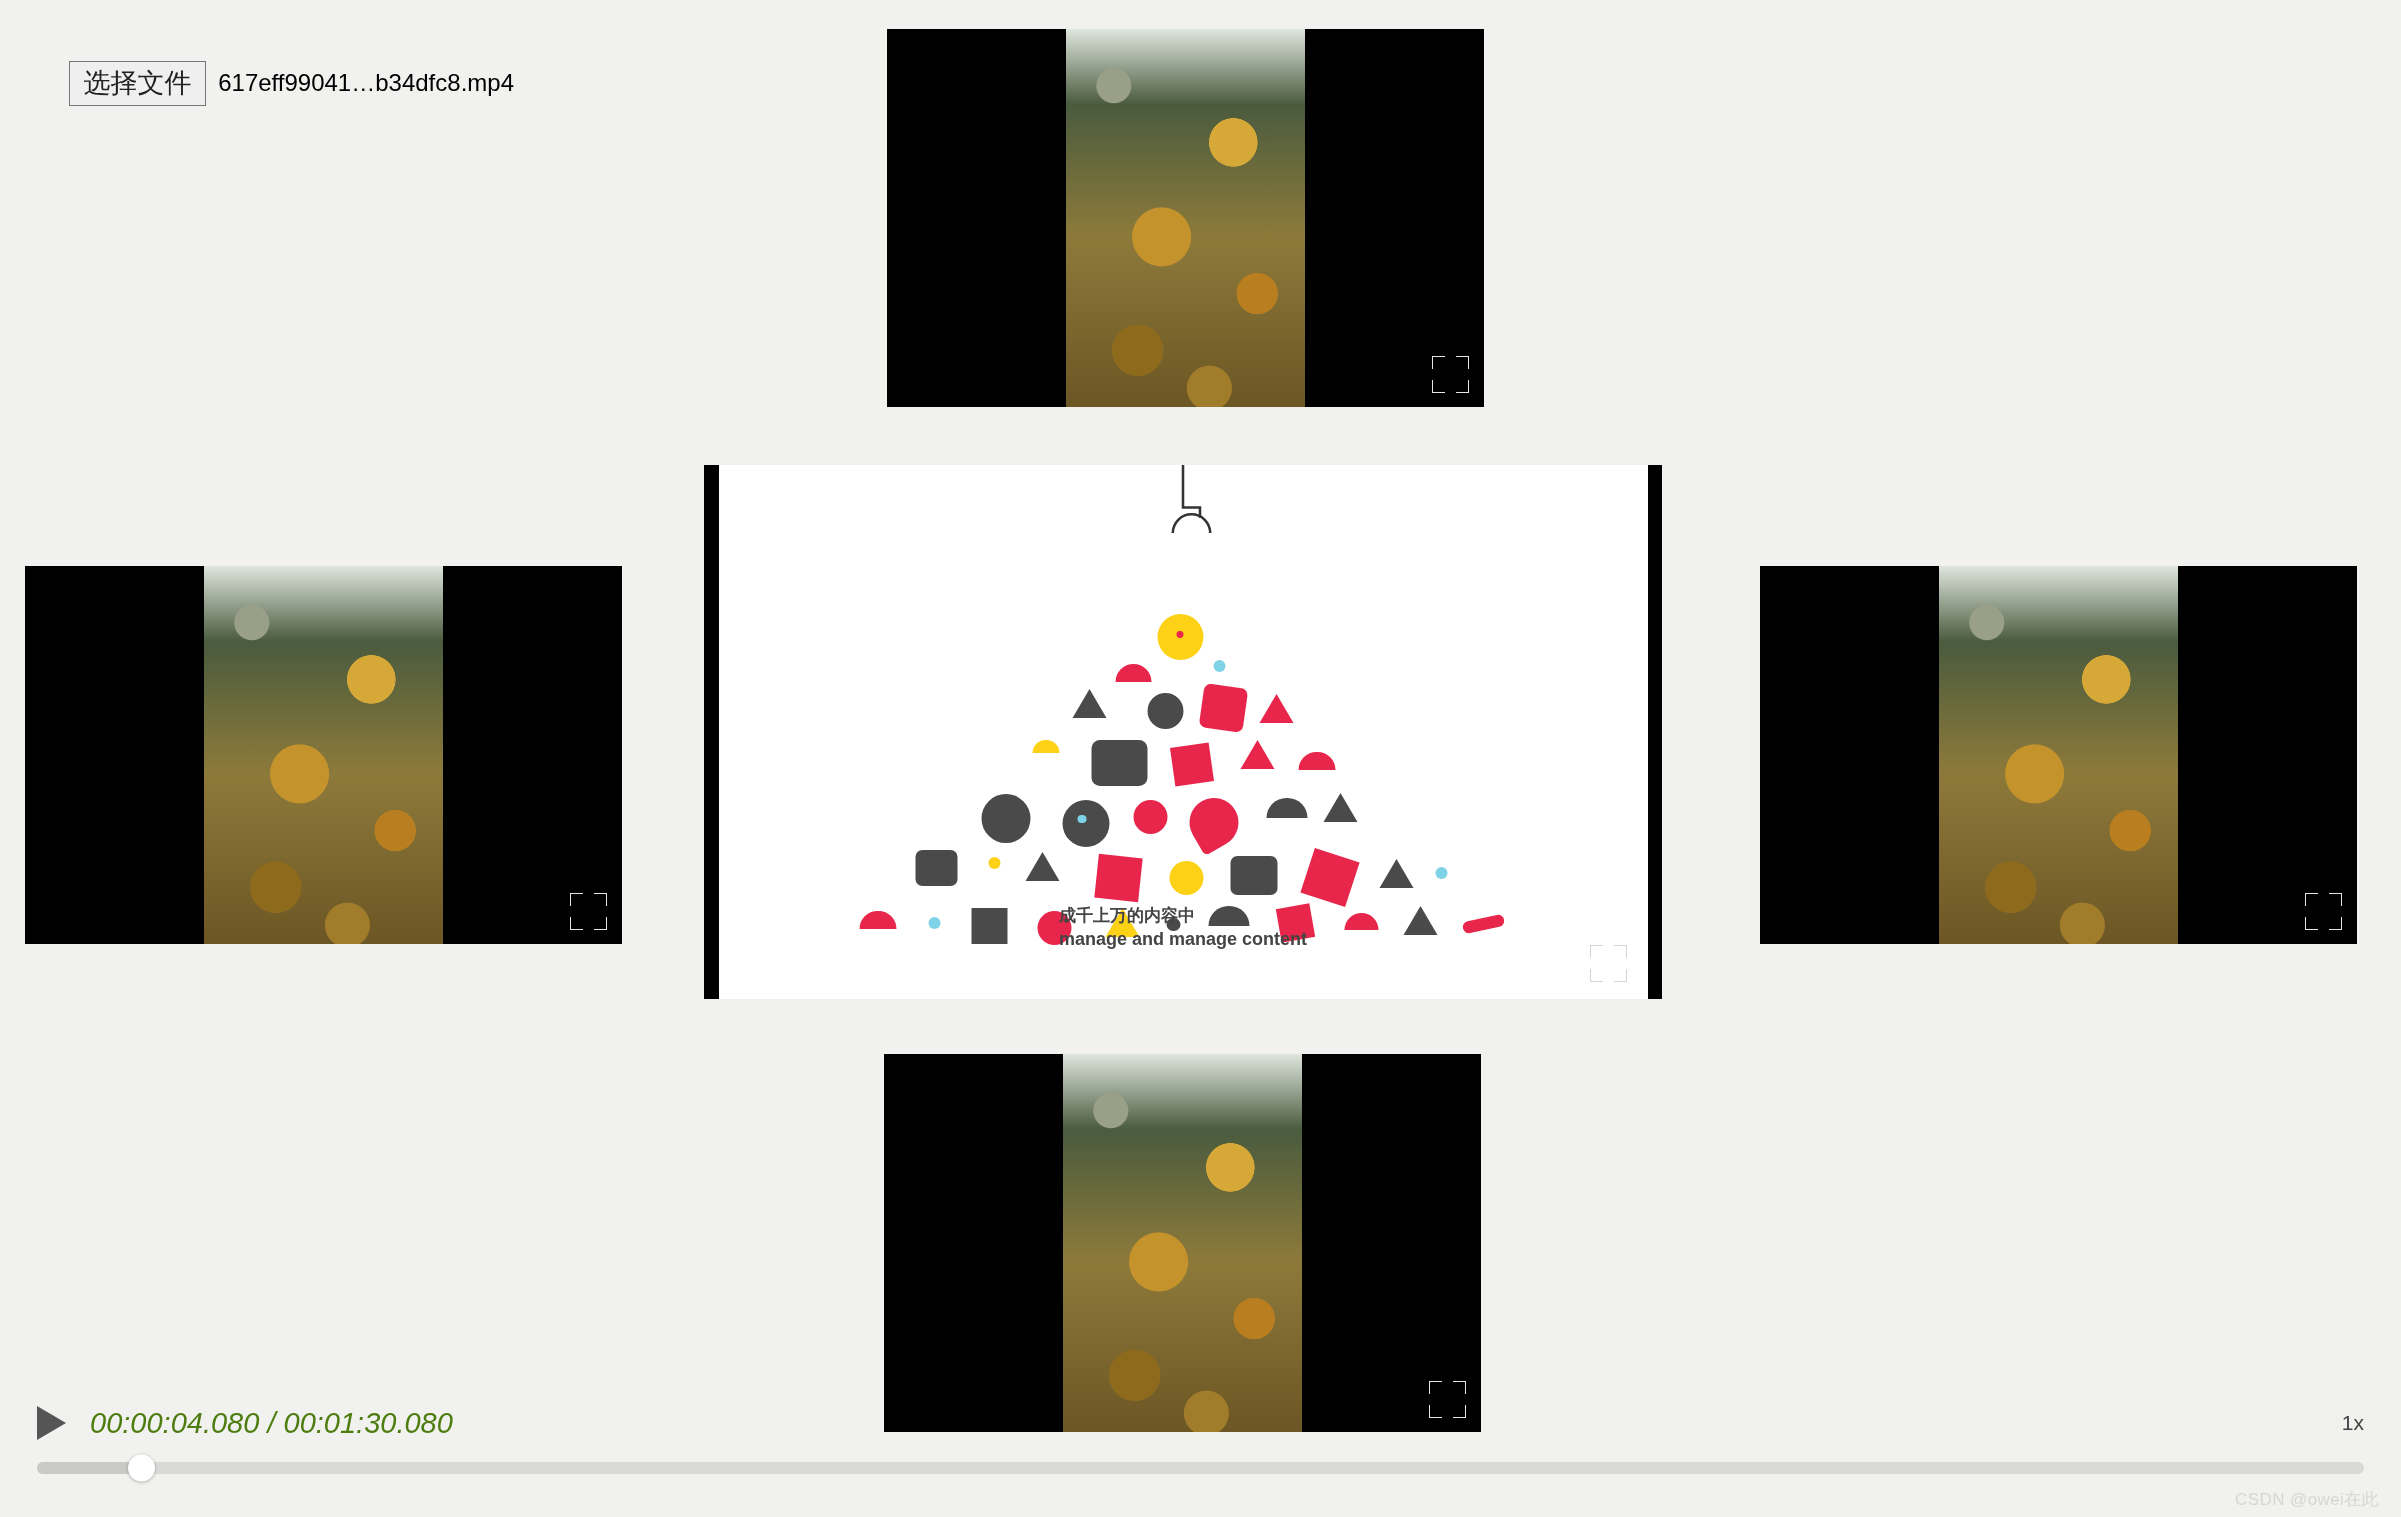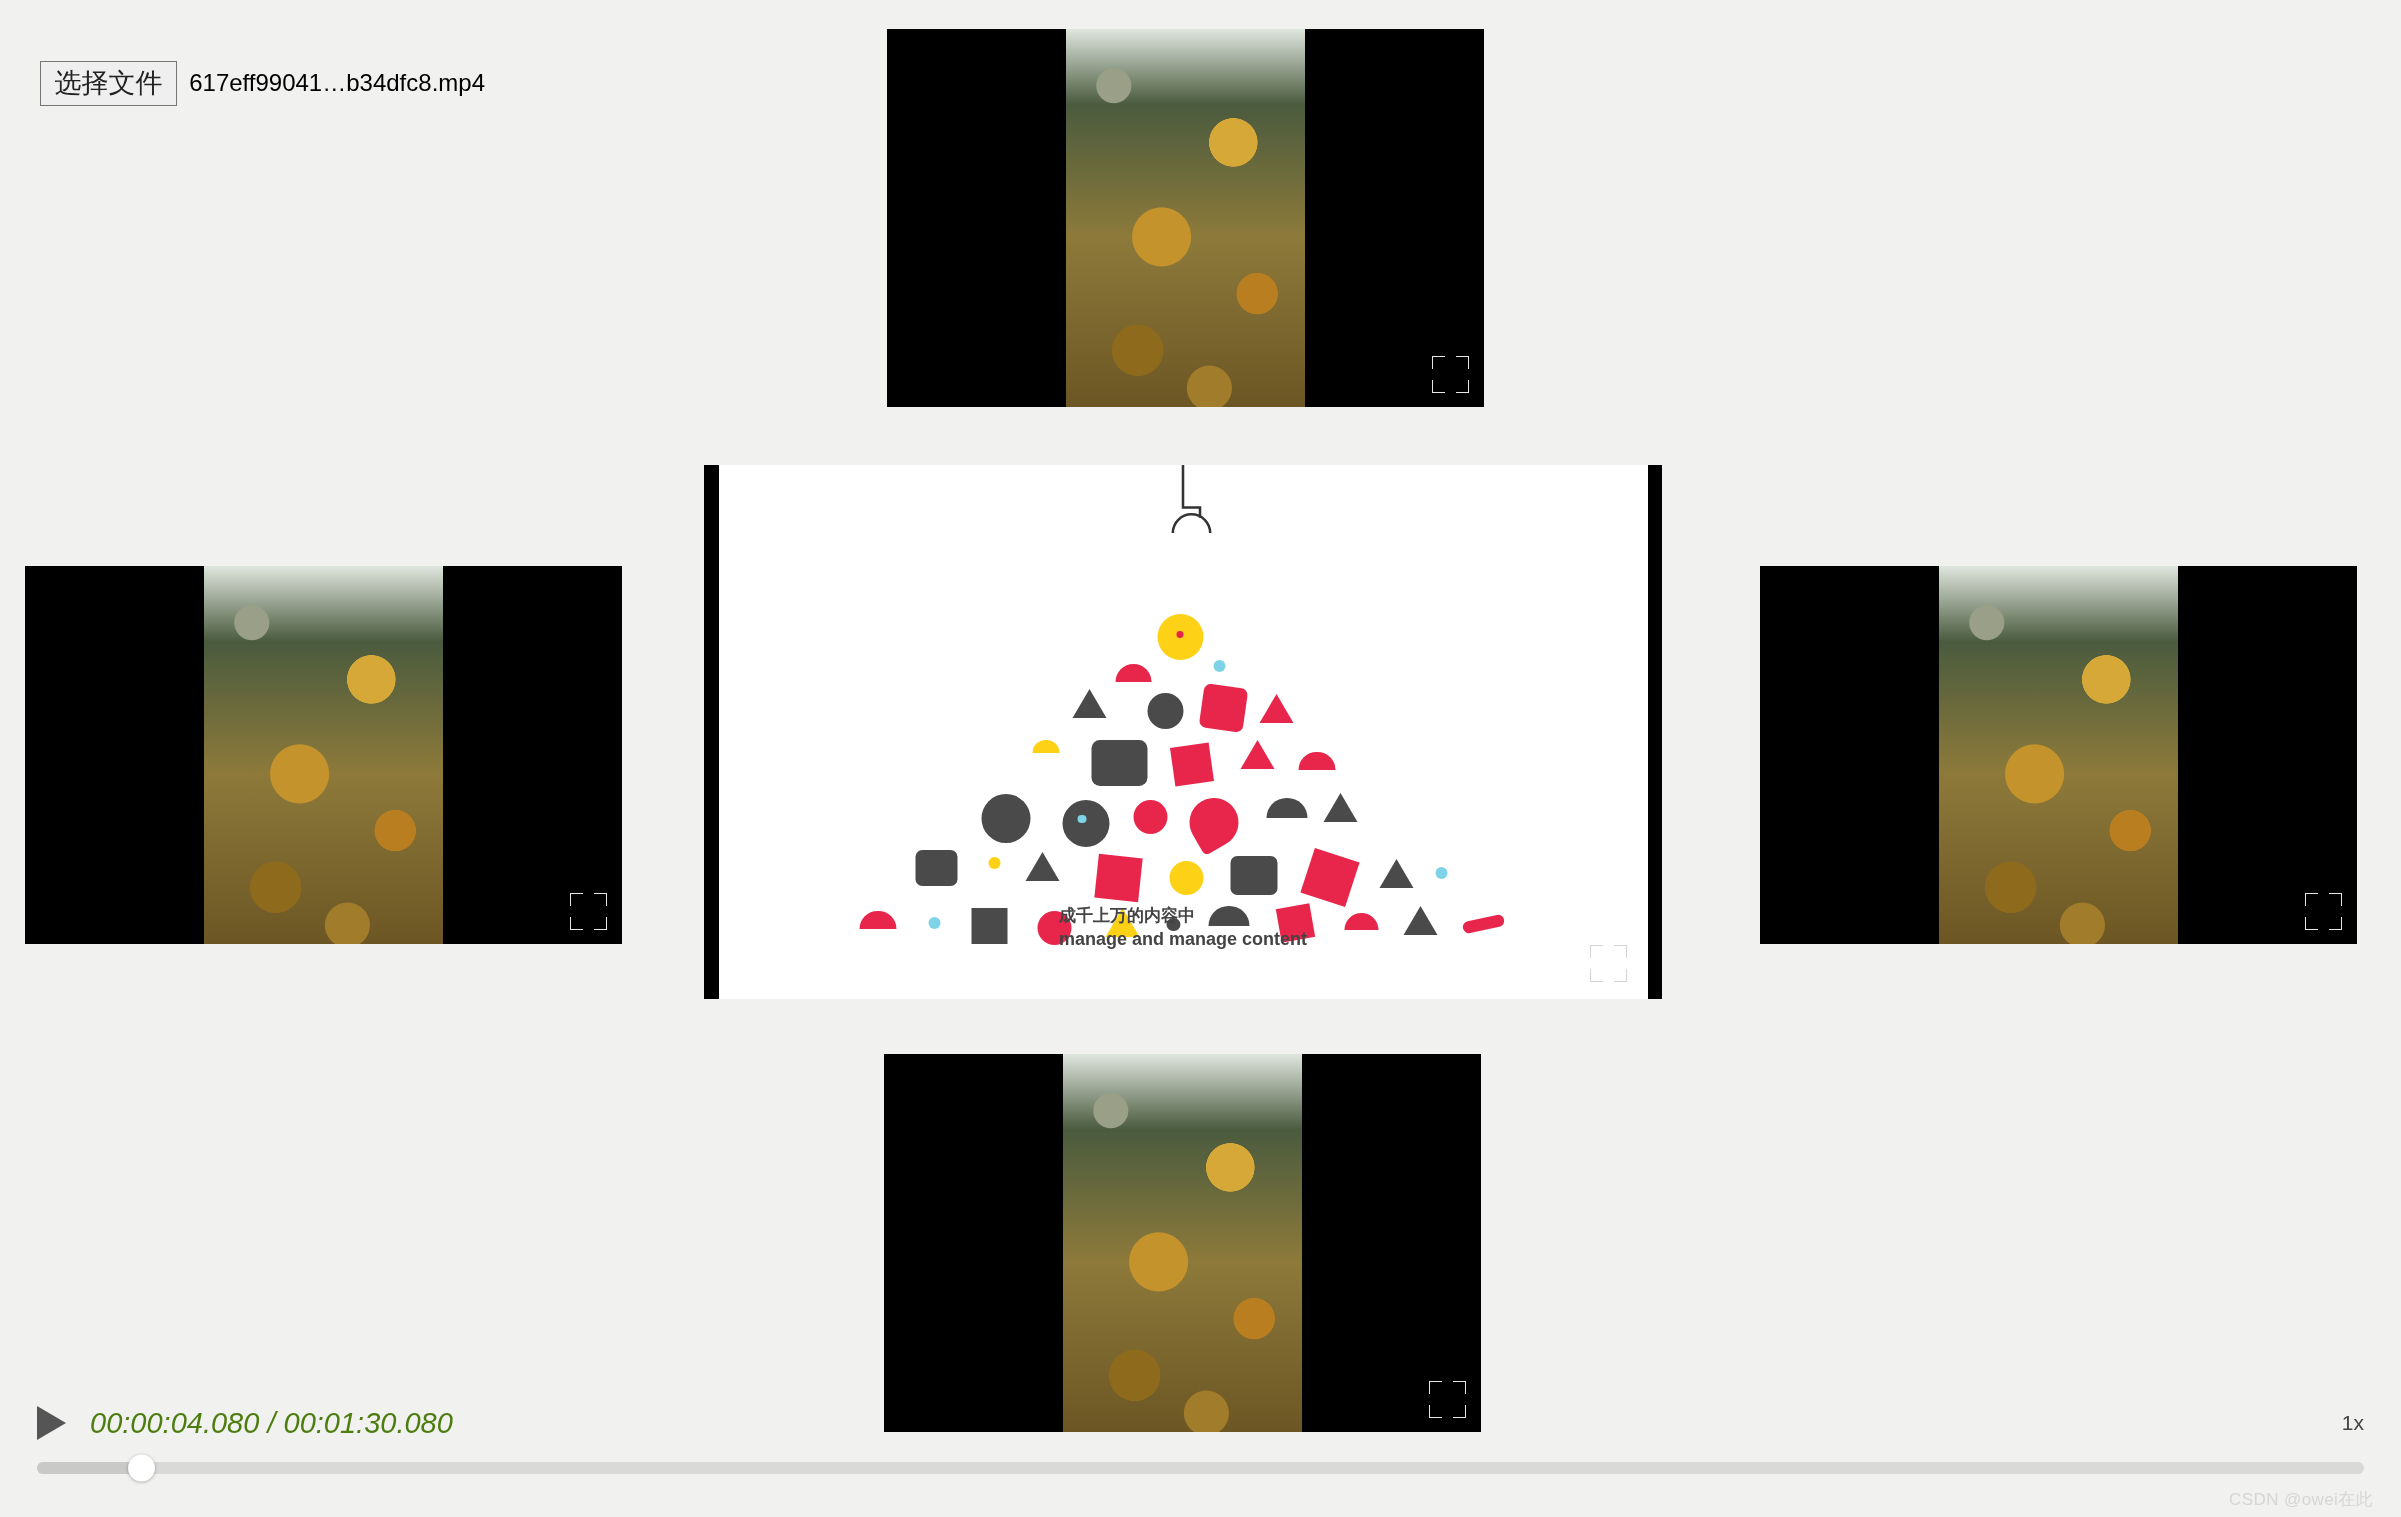--- a/index.html
+++ b/index.html
@@ -7,21 +7,21 @@
       background: #f1f1ef;
       font-family: -apple-system, BlinkMacSystemFont, "Segoe UI", sans-serif;
       width: 2401px;
       height: 1518px;
       position: relative;
       overflow: hidden;
     }
     .file-picker-row {
       position: absolute;
       top: 61px;
-      left: 40px;
+      left: 69px;
       display: flex;
       align-items: center;
       gap: 12px;
     }
     .file-button {
       background: #efefef;
       border: 1.7px solid #767676;
       padding: 3.4px 13.6px;
       font-size: 27px;
       color: #222;
@@ -180,21 +180,21 @@
       top: 50%;
       transform: translateY(-50%);
       width: 27px;
       height: 27px;
       background: #fff;
       border-radius: 50%;
       box-shadow: 0 0.8px 3.4px rgba(0,0,0,0.3);
     }
     .watermark {
       position: absolute;
-      right: 28px;
+      right: 22px;
       bottom: 6.8px;
       font-size: 17px;
       color: #d6d6d4;
       letter-spacing: 0.4px;
     }
   </style>
 </head>
 <body>
 
 <div class="file-picker-row">

